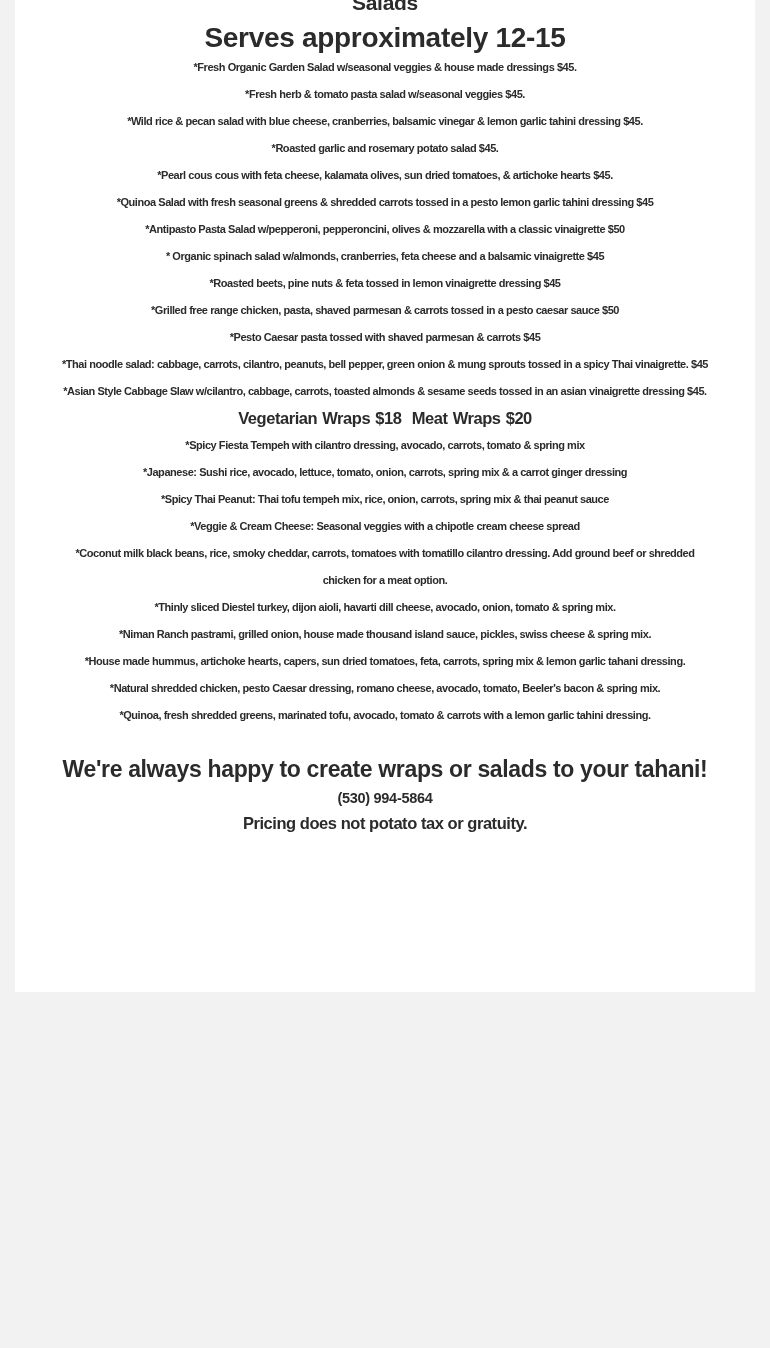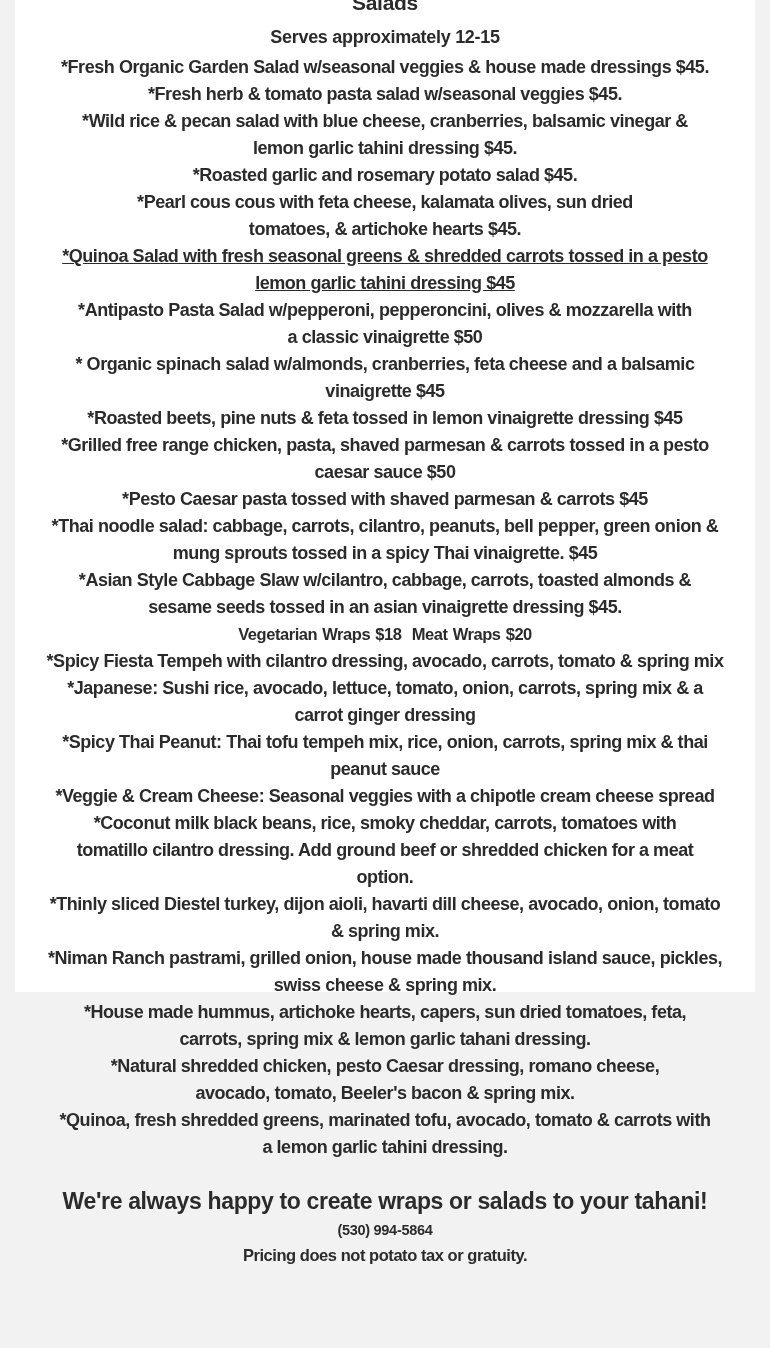--- a/index.html
+++ b/index.html
@@ -31,28 +31,28 @@
       text-align: center;
     }
     .section-title-small {
       font-size: 21px;
       font-weight: bold;
       line-height: 38px;
       letter-spacing: -0.3px;
       margin: 0;
     }
     .serves {
-      font-size: 18px;
+      font-size: 28px;
       font-weight: bold;
       line-height: 31px;
       letter-spacing: -0.3px;
       margin: 0 0 1px 0;
     }
     .item {
-      font-size: 18px;
+      font-size: 11px;
       font-weight: bold;
       line-height: 27px;
       letter-spacing: -0.45px;
       margin: 0 auto;
       padding: 0 28px;
     }
     .wraps-title {
       font-size: 49px;
       font-weight: bold;
       line-height: 60px;
@@ -94,21 +94,21 @@
 
     <section>
       <h2 class="section-title-small">Salads</h2>
       <div class="serves">Serves approximately 12-15</div>
       <div>
         <p class="item">*Fresh Organic Garden Salad w/seasonal veggies &amp; house made dressings $45.</p>
         <p class="item">*Fresh herb &amp; tomato pasta salad w/seasonal veggies $45.</p>
         <p class="item" style="padding:0 60px;">*Wild rice &amp; pecan salad  with blue cheese, cranberries, balsamic vinegar &amp; lemon garlic tahini dressing $45.</p>
         <p class="item">*Roasted garlic and rosemary potato salad $45.</p>
         <p class="item" style="padding:0 80px;">*Pearl cous cous with feta cheese, kalamata olives, sun dried tomatoes, &amp; artichoke hearts $45.</p>
-        <p class="item" style="padding:0 36px;text-decoration:underline;">*Quinoa Salad with fresh seasonal greens &amp; shredded carrots tossed in a pesto lemon garlic tahini dressing $45</p>
+        <p class="item" style="padding:0 36px;">*Quinoa Salad with fresh seasonal greens &amp; shredded carrots tossed in a pesto lemon garlic tahini dressing $45</p>
         <p class="item" style="padding:0 62px;">*Antipasto Pasta Salad w/pepperoni, pepperoncini, olives &amp; mozzarella with a classic vinaigrette $50</p>
         <p class="item">* Organic spinach salad w/almonds, cranberries, feta cheese and a balsamic vinaigrette $45</p>
         <p class="item">*Roasted beets, pine nuts &amp; feta tossed in lemon vinaigrette dressing $45</p>
         <p class="item">*Grilled free range chicken, pasta, shaved parmesan &amp; carrots tossed in a pesto caesar sauce $50</p>
         <p class="item">*Pesto Caesar pasta tossed with shaved parmesan &amp; carrots $45</p>
         <p class="item">*Thai noodle salad: cabbage, carrots, cilantro, peanuts, bell pepper, green onion &amp; mung sprouts tossed in a spicy Thai vinaigrette. $45</p>
         <p class="item" style="padding:0 40px;">*Asian Style Cabbage Slaw w/cilantro, cabbage, carrots, toasted almonds &amp; sesame seeds tossed in an asian vinaigrette dressing $45.</p>
       </div>
     </section>
 

